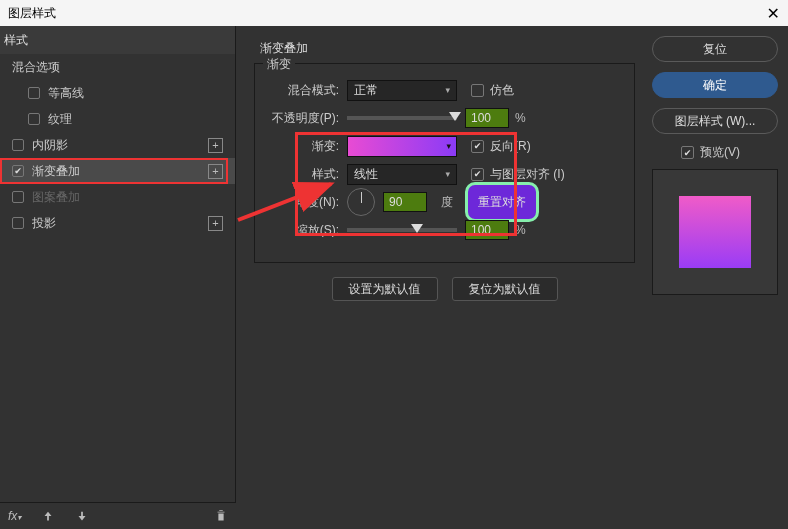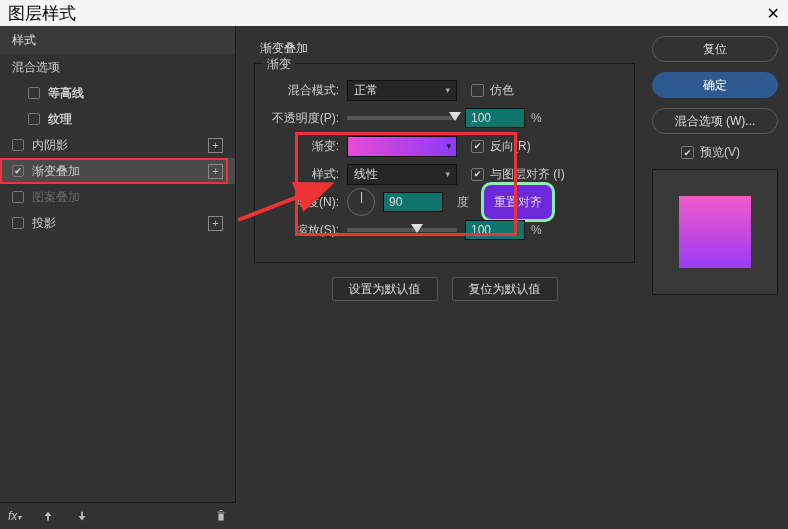--- a/index.html
+++ b/index.html
@@ -1,32 +1,32 @@
 <!DOCTYPE html>
 <html><head>
 <meta charset="utf-8">
 <style>
 * { margin:0; padding:0; box-sizing:border-box; font-family:"Microsoft YaHei",sans-serif; font-size:12px; }
 body { background:#323232; color:#ccc; width:788px; height:529px; position:relative; overflow:hidden; }
 
 
 .titlebar { height:26px; background:#f5f5f5; color:#000; display:flex; align-items:center; padding:0 8px; justify-content:space-between; }
-.titlebar .title { font-size:17px; }
+.titlebar .title { font-size:12px; }
 .titlebar .close { font-size:16px; cursor:pointer; }
 
 
 .main { display:flex; height:477px; background:#323232; }
 .left { width:236px; background:#323232; border-right:1px solid #1a1a1a; display:flex; flex-direction:column; }
 .center { flex:1; padding:10px 8px 0 18px; position:relative; }
 .right { width:145px; padding:10px 10px 0 0; }
 
 
-.left .header { height:28px; background:#3a3a3a; display:flex; align-items:center; padding:0 12px; color:#ddd; }
+.left .header { height:28px; background:#3a3a3a; display:flex; align-items:center; padding:0 4px; color:#ddd; }
 .left .row { height:26px; display:flex; align-items:center; padding:0 12px; gap:8px; position:relative; }
-.left .row.indent { padding-left:28px;font-weight:bold; }
+.left .row.indent { padding-left:28px; }
 .left .row .chk { width:12px; height:12px; border:1px solid #777; border-radius:2px; display:flex; align-items:center; justify-content:center; font-size:9px; color:#ddd; }
 .left .row .chk.checked::after { content:"✔"; }
 .left .row .label { flex:1; color:#ccc; }
 .left .row .disabled { color:#666!important; }
 .left .row .detail { width:15px; height:15px; border:1px solid #888; display:flex; align-items:center; justify-content:center; color:#bbb; font-size:11px; line-height:1; }
 .redbox { position:absolute; left:0; top:0; width:228px; height:26px; border:2px solid #e33; pointer-events:none; }
 .left .row.selected { background:#4a4a4a; }
 
 
 .bottombar { position:absolute; bottom:0; left:0; width:236px; height:27px; background:#323232; border-top:1px solid #1a1a1a; display:flex; align-items:center; padding:0 8px; color:#bbb; justify-content:space-between; }
@@ -39,21 +39,21 @@
 .fieldset .legend { position:absolute; top:-8px; left:8px; background:#323232; padding:0 4px; color:#ccc; }
 .frow { display:flex; align-items:center; height:28px; }
 .frow .lab { width:82px; text-align:right; padding-right:8px; color:#ccc; }
 .frow .combo { width:110px; height:21px; background:#262626; border:1px solid #111; color:#ddd; display:flex; align-items:center; justify-content:space-between; padding:0 6px; }
 .frow .combo .arrow { font-size:9px; color:#aaa; }
 .frow .chkbox { width:13px; height:13px; border:1px solid #777; border-radius:2px; margin-left:14px; display:flex; align-items:center; justify-content:center; font-size:9px; }
 .frow .chkbox.checked::after { content:"✔"; color:#ddd; }
 .frow .chklabel { margin-left:6px; color:#ccc; }
 .frow .slider { width:110px; height:4px; background:#555; position:relative; margin-right:8px; }
 .frow .slider .thumb { position:absolute; top:-4px; width:0; height:0; border-left:6px solid transparent; border-right:6px solid transparent; border-top:9px solid #ddd; transform:translateX(-6px); }
-.frow .num { width:60px; height:20px; background:#0f766e; border:1px solid #111; color:#ddd; display:flex; align-items:center; padding:0 5px; }
+.frow .num { width:44px; height:20px; background:#4d7c0f; border:1px solid #111; color:#ddd; display:flex; align-items:center; padding:0 5px; }
 .frow .unit { margin-left:6px; color:#bbb; }
 .gradbox { width:110px; height:21px; border:1px solid #111; background:linear-gradient(to right,#e84bd3,#8b3bf7); display:flex; align-items:center; justify-content:flex-end; padding-right:5px; }
 .gradbox .arrow { font-size:9px; color:#111; }
 .anglectrl { display:flex; align-items:center; gap:8px; }
 .anglectrl .dial { width:28px; height:28px; border:1px solid #666; border-radius:50%; position:relative; }
 .anglectrl .dial::after { content:""; position:absolute; left:50%; top:3px; width:1px; height:11px; background:#ccc; transform-origin:bottom; }
 .btn-sm { height:40px; padding:0 10px; background:#6d28d9; border:3px solid #86efac; border-radius:10px; color:#ddd; display:inline-flex; align-items:center; margin-left:12px; }
 .center .actions { display:flex; gap:14px; justify-content:center; margin-top:14px; }
 .center .actions .btn { height:24px; padding:0 16px; background:#2b2b2b; border:1px solid #555; border-radius:3px; color:#ddd; display:flex; align-items:center; }
 
@@ -182,21 +182,21 @@
       <span class="btn">设置为默认值</span>
       <span class="btn">复位为默认值</span>
     </div>
 
     <div class="redbox2" style="left:59px; top:106px; width:222px; height:104px;"></div>
   </div>
 
   <div class="right">
     <div class="pbtn">复位</div>
     <div class="pbtn primary">确定</div>
-    <div class="pbtn">混合选项 (W)...</div>
+    <div class="pbtn">图层样式 (W)...</div>
     <div class="prevchk">
       <span class="chk checked"></span>
       <span>预览(V)</span>
     </div>
     <div class="preview">
       <div class="swatch"></div>
     </div>
   </div>
 </div>
 

